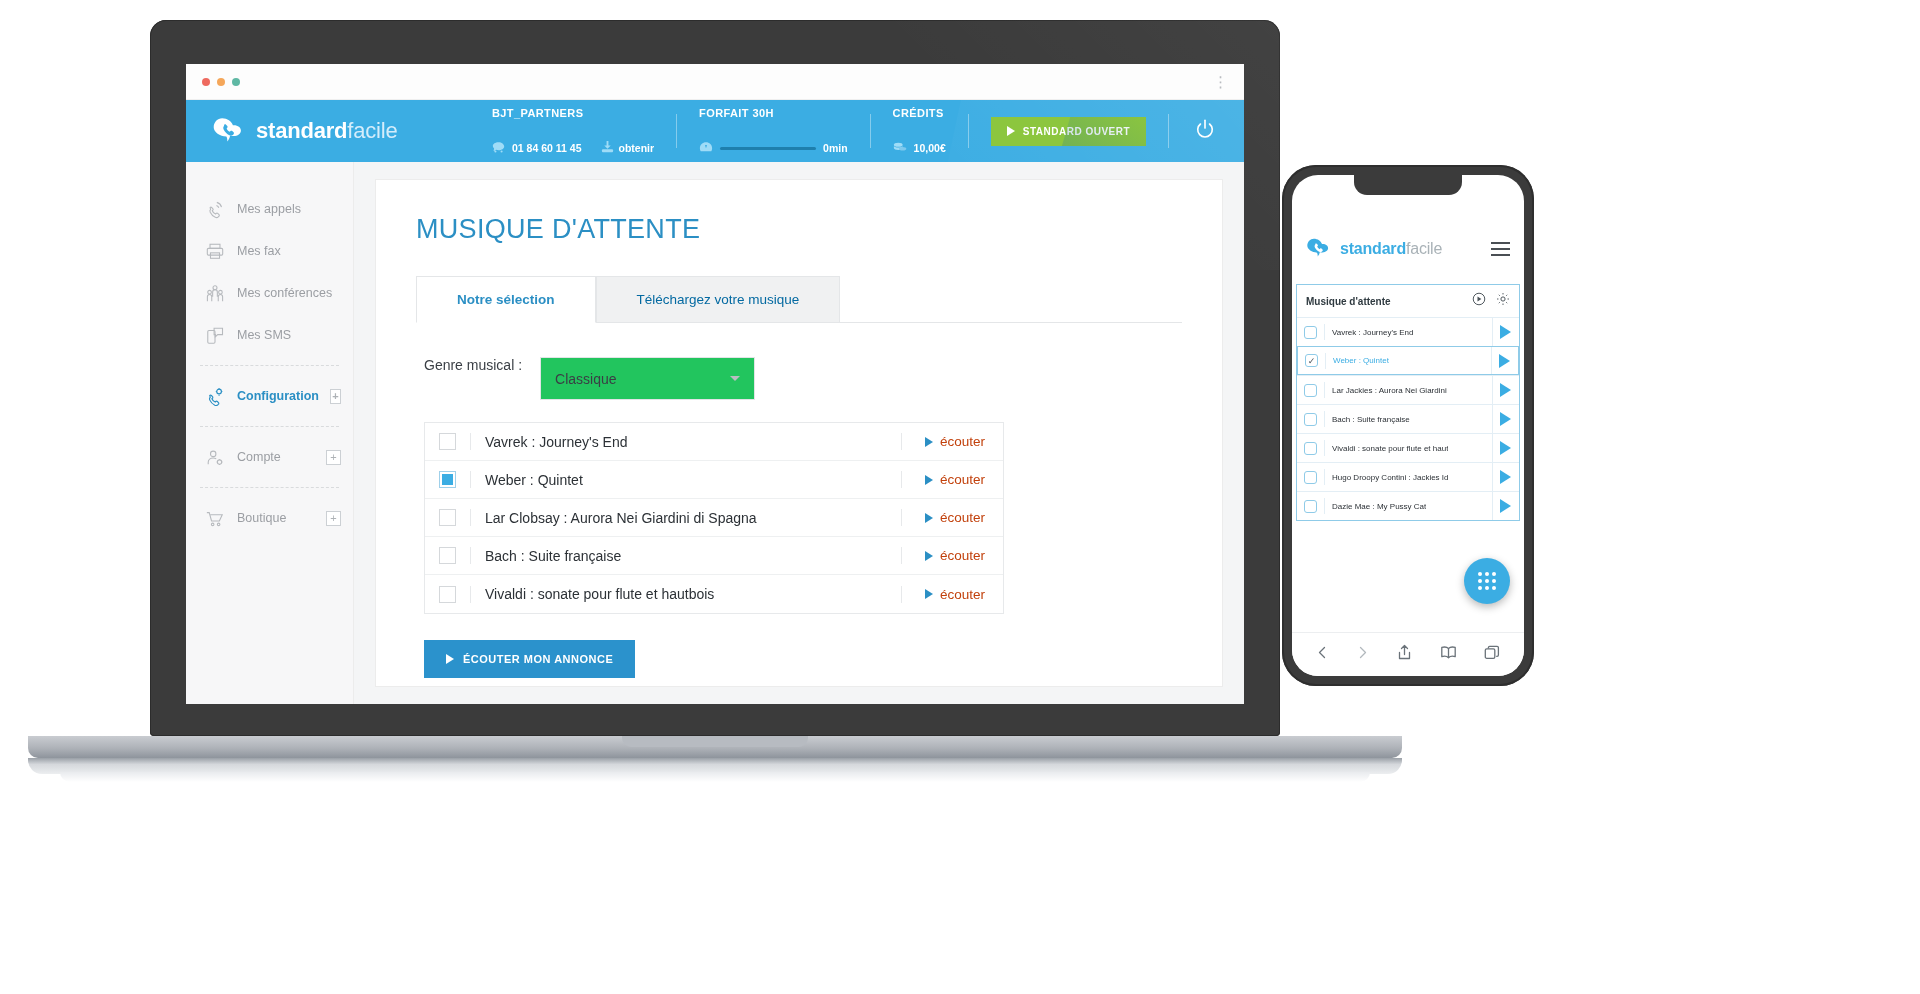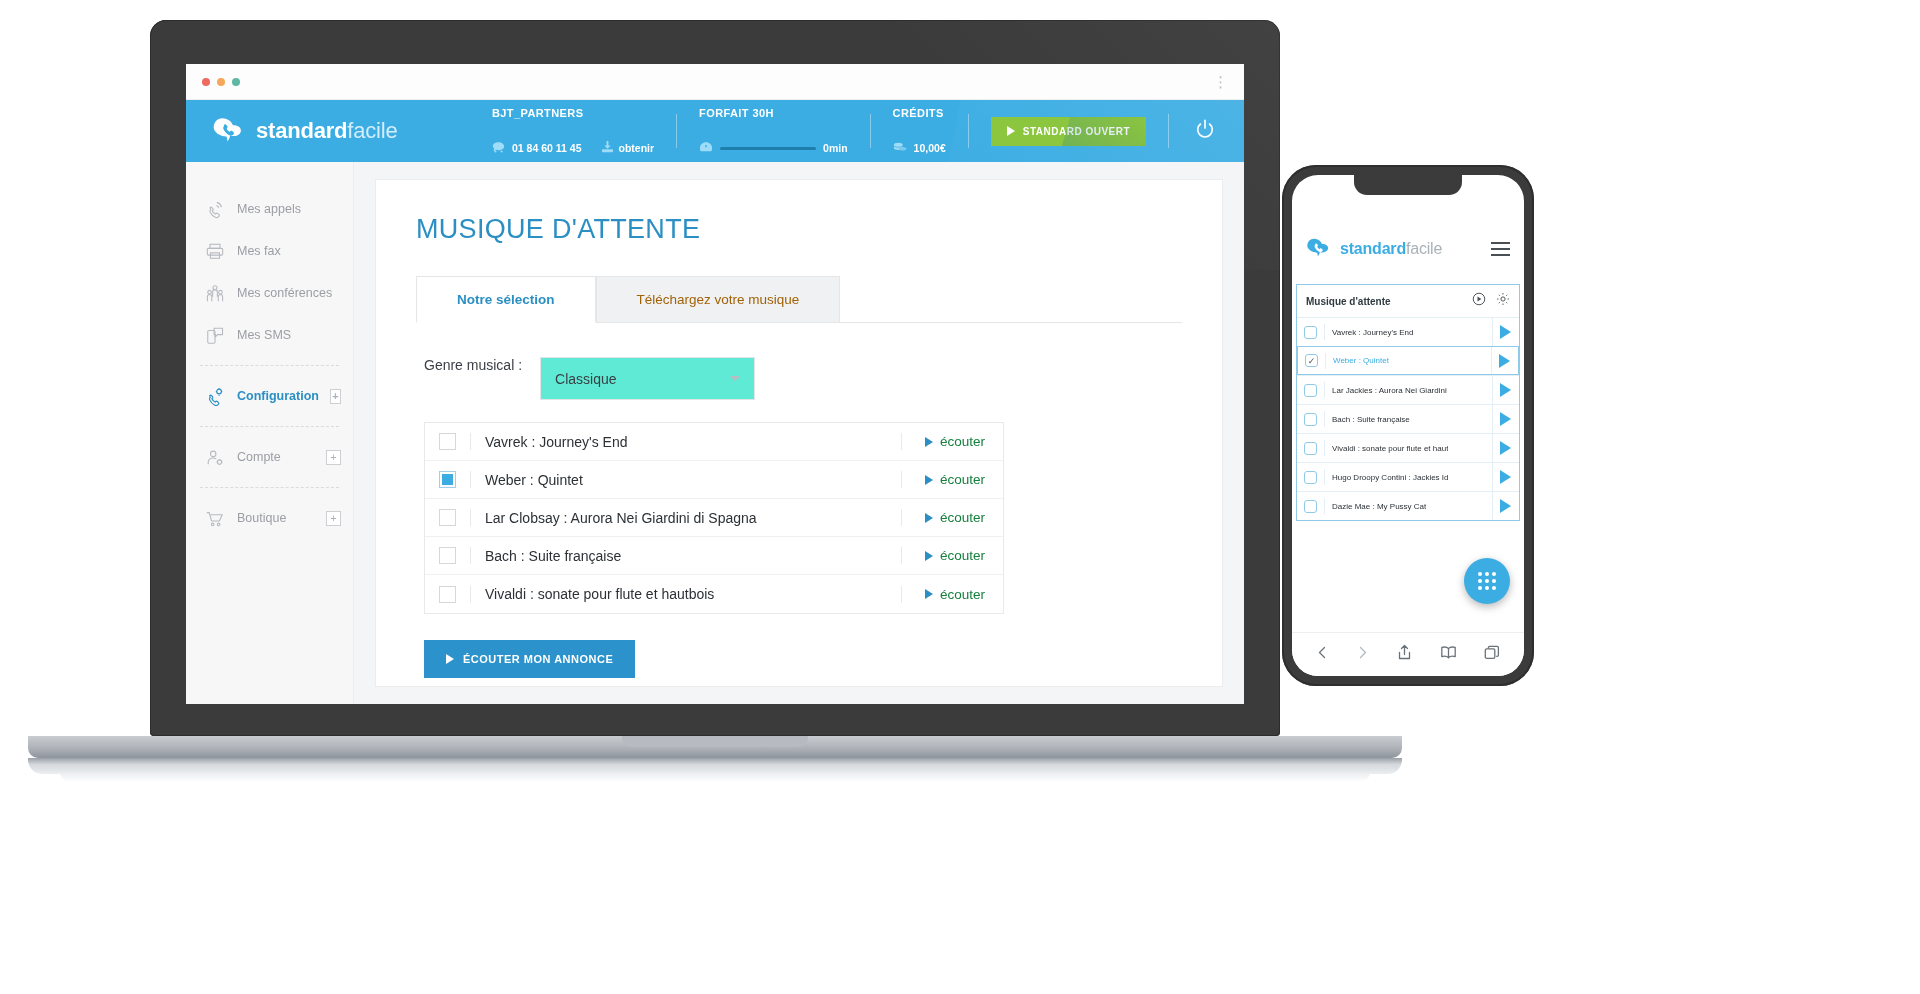--- a/index.html
+++ b/index.html
@@ -107,42 +107,42 @@
 
   .content { flex:1; padding:18px 22px 0 22px; }
   .card { background:#fff; height:506px; padding:34px 40px 0 40px; box-shadow:0 0 0 1px #ececec; }
   .page-title { color:#2b8fc4; font-size:27px; font-weight:400; letter-spacing:.3px; margin-bottom:30px; }
 
   .tabs { display:flex; align-items:flex-end; border-bottom:1px solid #e4e6e8; }
   .tab {
     padding:15px 40px; font-size:13.5px; cursor:pointer; position:relative; bottom:-1px;
   }
   .tab.active { color:#2b8fc4; font-weight:700; background:#fff; border:1px solid #e4e6e8; border-bottom:1px solid #fff; }
-  .tab.inactive { color:#a16207; background:#f0f1f2; border:1px solid #e4e6e8; border-bottom:1px solid #e4e6e8; }
+  .tab.inactive { color:#0369a1; background:#f0f1f2; border:1px solid #e4e6e8; border-bottom:1px solid #e4e6e8; }
 
   .genre-row { display:flex; align-items:flex-start; gap:18px; margin:34px 0 22px 8px; }
   .genre-label { font-size:14px; color:#3a3f45; }
   .select {
-    width:215px; height:43px; border:1px solid #e2e4e6; background:#5eead4;
+    width:215px; height:43px; border:1px solid #e2e4e6; background:#22c55e;
     display:flex; align-items:center; padding:0 14px; font-size:14px; color:#3a3f45; cursor:pointer;
   }
   .select .chev { margin-left:auto; width:0;height:0;border-left:5px solid transparent;border-right:5px solid transparent;border-top:5px solid #b9bdc1; }
 
   .track-box { border:1px solid #e7e9eb; margin-left:8px; width:580px; }
   .track { display:flex; align-items:center; height:38px; border-bottom:1px solid #eef0f1; padding:0 0 0 14px; }
   .track:last-child { border-bottom:0; }
   .cb { width:17px; height:17px; border:1px solid #d5d8db; background:#fff; flex:none; cursor:pointer; display:flex; align-items:center; justify-content:center; }
   .cb.on { border-color:#9fd0ea; }
   .cb.on .fill { width:11px; height:11px; background:#3bade3; }
   .track .vsep { width:1px; height:17px; background:#e7e9eb; margin:0 14px; }
   .track-name { font-size:14px; color:#2c3136; }
   .listen { margin-left:auto; display:flex; align-items:center; gap:7px; padding-right:18px; cursor:pointer; }
   .listen .vsep2 { width:1px; height:17px; background:#e7e9eb; margin-right:16px; }
   .listen .tri-b { width:0;height:0;border-left:8px solid #2b8fc4;border-top:5px solid transparent;border-bottom:5px solid transparent; }
-  .listen span { color:#15803d; font-size:13.5px; }
+  .listen span { color:#c2410c; font-size:13.5px; }
 
   .cta {
     margin:26px 0 0 8px; background:#2b92cc; color:#fff; border:0; cursor:pointer;
     font-size:11px; font-weight:700; letter-spacing:.5px; padding:13px 22px;
     display:inline-flex; align-items:center; gap:9px;
   }
 
   
   #phone { position:absolute; left:1282px; top:165px; width:252px; height:521px; }
   .ph-body {

